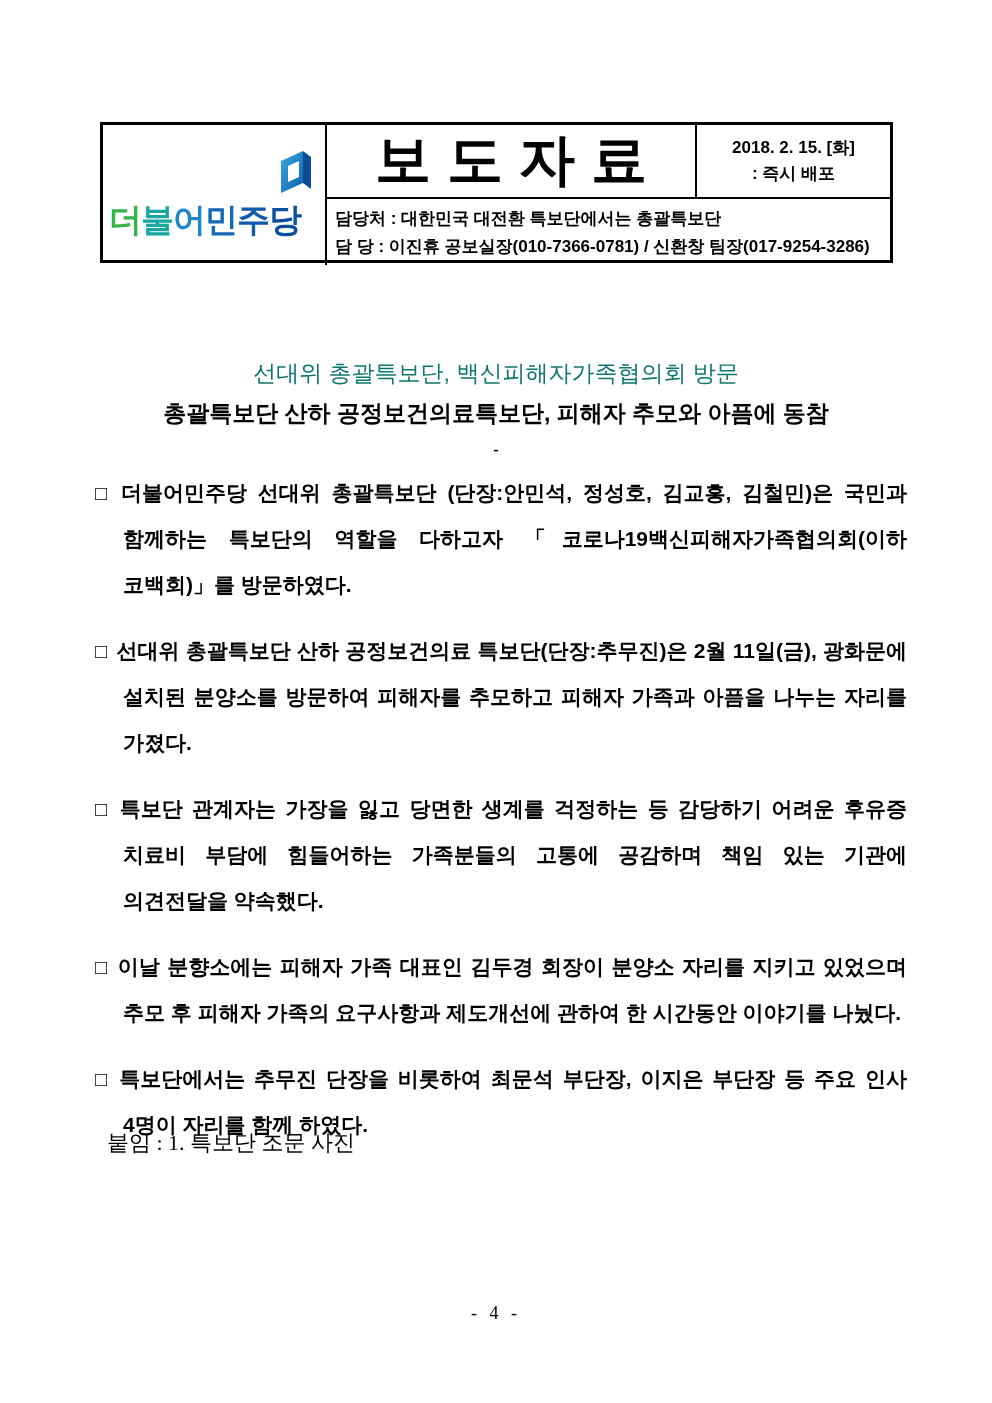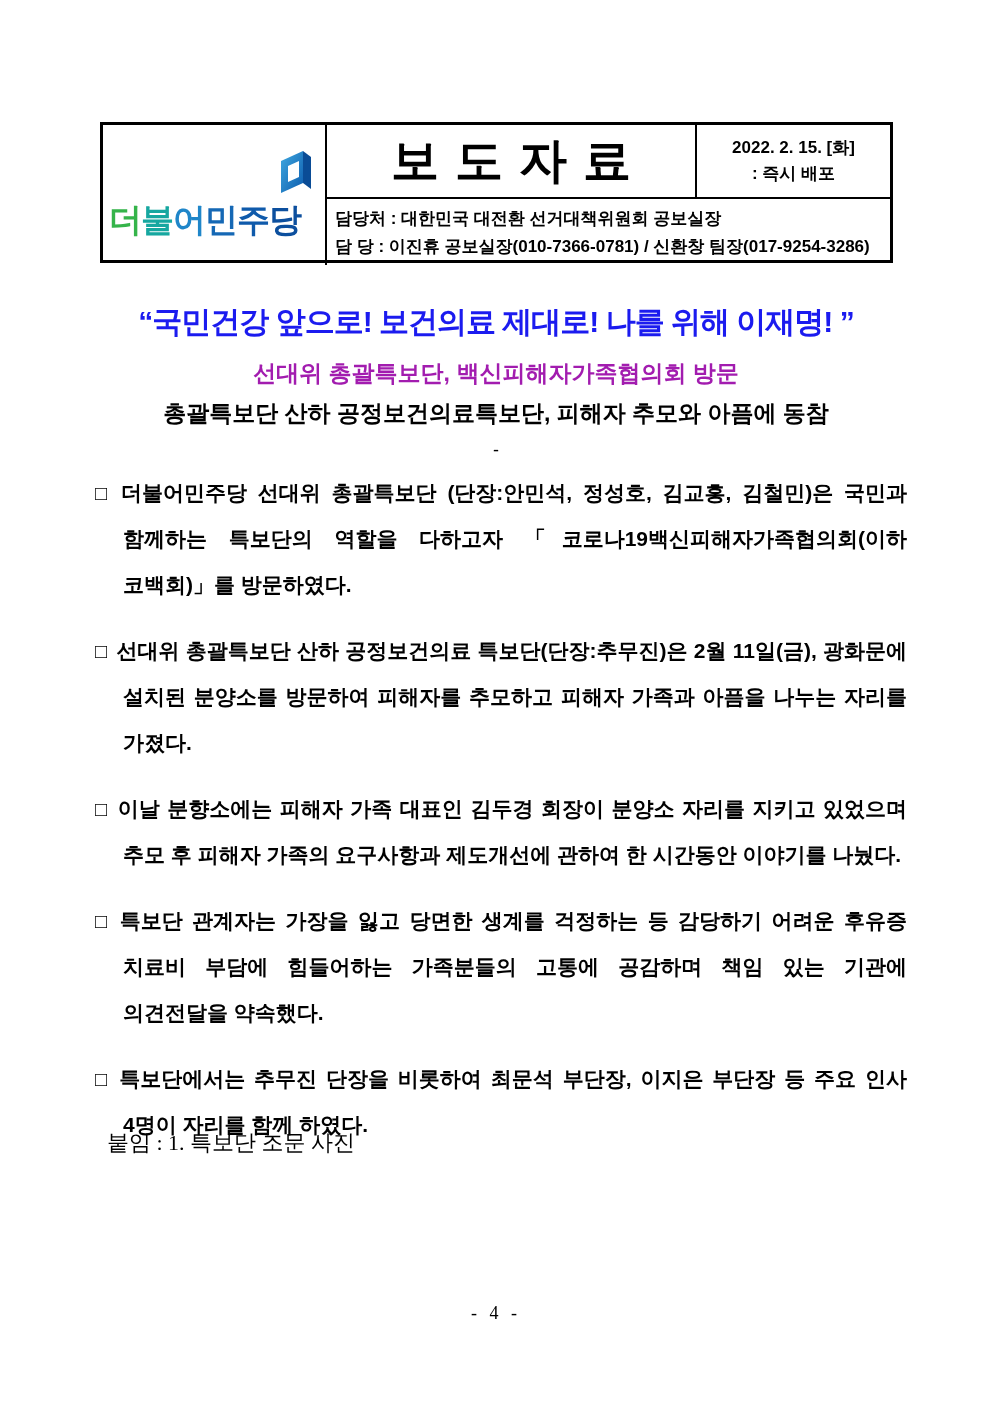--- a/index.html
+++ b/index.html
@@ -48,21 +48,21 @@
     position: absolute;
     right: 8px; top: 24px;
     width: 42px; height: 52px;
   }
   .title-cell {
     grid-row: 1; grid-column: 2;
     border-right: 2px solid #000000;
     display: flex; align-items: center; justify-content: center;
   }
   .masthead-title {
-    font-size: 48px;
+    font-size: 56px;
     font-weight: bold;
     letter-spacing: 16px;
     color: #000000;
     padding-left: 16px;
     white-space: nowrap;
   }
   .date-cell {
     grid-row: 1; grid-column: 3;
     display: flex; flex-direction: column;
     align-items: center; justify-content: center;
@@ -91,22 +91,22 @@
     color: #1b1bef;
     letter-spacing: -1px;
     white-space: nowrap;
   }
   .subhead1 {
     position: absolute;
     left: 0; top: 358px;
     width: 100%;
     text-align: center;
     font-size: 23px;
-    font-weight: bold;
-    color: #a21caf;
+    font-weight: normal;
+    color: #0f766e;
   }
   .subhead2 {
     position: absolute;
     left: 0; top: 398px;
     width: 100%;
     text-align: center;
     font-size: 23px;
     font-weight: bold;
     color: #000000;
   }
@@ -184,39 +184,38 @@
         <path d="M13 17 L24 12 L24 28 L13 33 Z" fill="#ffffff"></path>
       </svg>
       <div class="logo-text">
         <span class="lc0">더</span><span class="lc1">불</span><span class="lc2">어</span><span class="lc3">민</span><span class="lc4">주</span><span class="lc5">당</span>
       </div>
     </div>
     <div class="title-cell">
       <span class="masthead-title">보도자료</span>
     </div>
     <div class="date-cell">
-      <span>2022. 2. 15. [화]</span>
+      <span>2018. 2. 15. [화]</span>
       <span>: 즉시 배포</span>
     </div>
     <div class="contact-cell">
-      <span>담당처 : 대한민국 대전환 선거대책위원회 공보실장</span>
+      <span>담당처 : 대한민국 대전환 특보단에서는 총괄특보단</span>
       <span>담  당 :  이진휴 공보실장(010-7366-0781) / 신환창 팀장(017-9254-3286)</span>
     </div>
   </div>
 
-  <div class="headline">“국민건강 앞으로! 보건의료 제대로! 나를 위해 이재명! ”</div>
   <div class="subhead1">선대위 총괄특보단, 백신피해자가족협의회 방문</div>
   <div class="subhead2">총괄특보단 산하 공정보건의료특보단, 피해자 추모와 아픔에 동참</div>
   <div class="divider-dash">-</div>
 
   <div class="body-block">
     <div class="para"><span class="bullet">□</span><span>더불어민주당 선대위 총괄특보단 (단장:안민석, 정성호, 김교흥, 김철민)은 국민과 함께하는 특보단의 역할을 다하고자 「코로나19백신피해자가족협의회(이하 코백회)」를 방문하였다.</span></div>
     <div class="para"><span class="bullet">□</span><span>선대위 총괄특보단 산하 공정보건의료 특보단(단장:추무진)은 2월 11일(금), 광화문에 설치된 분양소를 방문하여 피해자를 추모하고 피해자 가족과 아픔을 나누는 자리를 가졌다.</span></div>
+    <div class="para"><span class="bullet">□</span><span>특보단 관계자는 가장을 잃고 당면한 생계를 걱정하는 등 감당하기 어려운 후유증 치료비 부담에 힘들어하는 가족분들의 고통에 공감하며 책임 있는 기관에 의견전달을 약속했다.</span></div>
     <div class="para"><span class="bullet">□</span><span>이날 분향소에는 피해자 가족 대표인 김두경 회장이 분양소 자리를 지키고 있었으며 추모 후 피해자 가족의 요구사항과 제도개선에 관하여 한 시간동안 이야기를 나눴다.</span></div>
-    <div class="para"><span class="bullet">□</span><span>특보단 관계자는 가장을 잃고 당면한 생계를 걱정하는 등 감당하기 어려운 후유증 치료비 부담에 힘들어하는 가족분들의 고통에 공감하며 책임 있는 기관에 의견전달을 약속했다.</span></div>
     <div class="para"><span class="bullet">□</span><span>특보단에서는 추무진 단장을 비롯하여 최문석 부단장, 이지은 부단장 등 주요 인사 4명이 자리를 함께 하였다.</span></div>
   </div>
 
   <div class="attachment">
     <div class="att-line1">붙임 : 1. 특보단 조문 사진</div>
   </div>
 
   <div class="page-number">- 4 -</div>
 
 </div>

